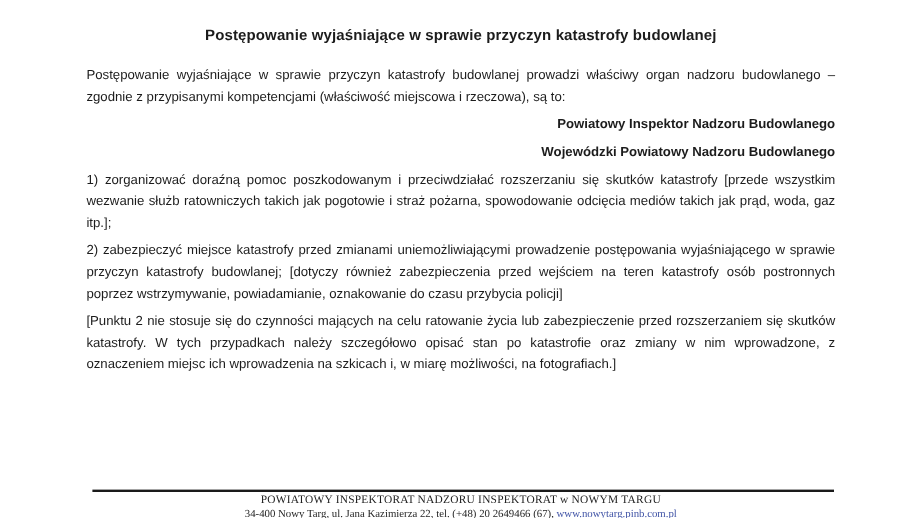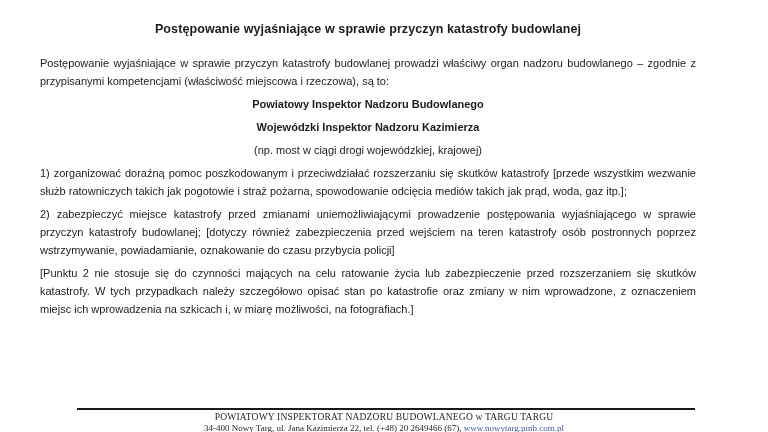--- a/index.html
+++ b/index.html
@@ -11,38 +11,38 @@
     overflow: hidden;
     position: relative;
   }
   .page {
     width: 768px;
     height: 432px;
     background: #ffffff;
     position: relative;
   }
   .content {
-    padding: 20px 72px 0 40px;
+    padding: 20px 72px 0 72px;
   }
   .doc-title {
     font-size: 12.5px;
     font-weight: bold;
     text-align: center;
     line-height: 18px;
     margin-bottom: 16px;
     letter-spacing: 0.1px;
   }
   p.body-par {
     font-size: 11px;
     line-height: 18px;
     text-align: justify;
     margin-bottom: 5px;
   }
   p.single {
-    text-align: center;
+    text-align: right;
   }
   p.bold-head {
     font-weight: bold;
   }
   p.obligation {
     margin-top: 22px;
   }
   .b { font-weight: bold; }
   .footer-rule {
     position: absolute;
@@ -81,32 +81,31 @@
 <div class="page">
   <div class="content">
 
     <div class="doc-title">Postępowanie wyjaśniające w sprawie przyczyn katastrofy budowlanej</div>
 
     <p class="body-par">Postępowanie wyjaśniające w sprawie przyczyn katastrofy budowlanej prowadzi właściwy organ nadzoru budowlanego – zgodnie z przypisanymi kompetencjami (właściwość miejscowa i rzeczowa), są to:</p>
 
     <p class="body-par single bold-head">Powiatowy Inspektor Nadzoru Budowlanego</p>
 
 
-    <p class="body-par single bold-head">Wojewódzki Inspektor Nadzoru Kazimierza</p>
+    <p class="body-par single bold-head">Wojewódzki Powiatowy Nadzoru Budowlanego</p>
 
-    <p class="body-par single">(np. most w ciągi drogi wojewódzkiej, krajowej)</p>
 
 
     <p class="body-par">1) zorganizować doraźną pomoc poszkodowanym i przeciwdziałać rozszerzaniu się skutków katastrofy [przede wszystkim wezwanie służb ratowniczych takich jak pogotowie i straż pożarna, spowodowanie odcięcia mediów takich jak prąd, woda, gaz itp.];</p>
 
     <p class="body-par">2) zabezpieczyć miejsce katastrofy przed zmianami uniemożliwiającymi prowadzenie postępowania wyjaśniającego w sprawie przyczyn katastrofy budowlanej; [dotyczy również zabezpieczenia przed wejściem na teren katastrofy osób postronnych poprzez wstrzymywanie, powiadamianie, oznakowanie do czasu przybycia policji]</p>
 
     <p class="body-par">[Punktu 2 nie stosuje się do czynności mających na celu ratowanie życia lub zabezpieczenie przed rozszerzaniem się skutków katastrofy. W tych przypadkach należy szczegółowo opisać stan po katastrofie oraz zmiany w nim wprowadzone, z oznaczeniem miejsc ich wprowadzenia na szkicach i, w miarę możliwości, na fotografiach.]</p>
 
   </div>
 
   <hr class="footer-rule">
 
   <div class="footer">
-    <div class="footer-org">POWIATOWY INSPEKTORAT NADZORU BUDOWLANEGO w TARGU TARGU</div>
+    <div class="footer-org">POWIATOWY INSPEKTORAT NADZORU INSPEKTORAT w NOWYM TARGU</div>
     <div class="footer-address"><span>34-400 Nowy Targ, ul. Jana Kazimierza 22, tel. (+48) 20 2649466 (67), </span><a class="footer-link">www.nowytarg.pinb.com.pl</a></div>
   </div>
 </div>
 
 </body></html>

